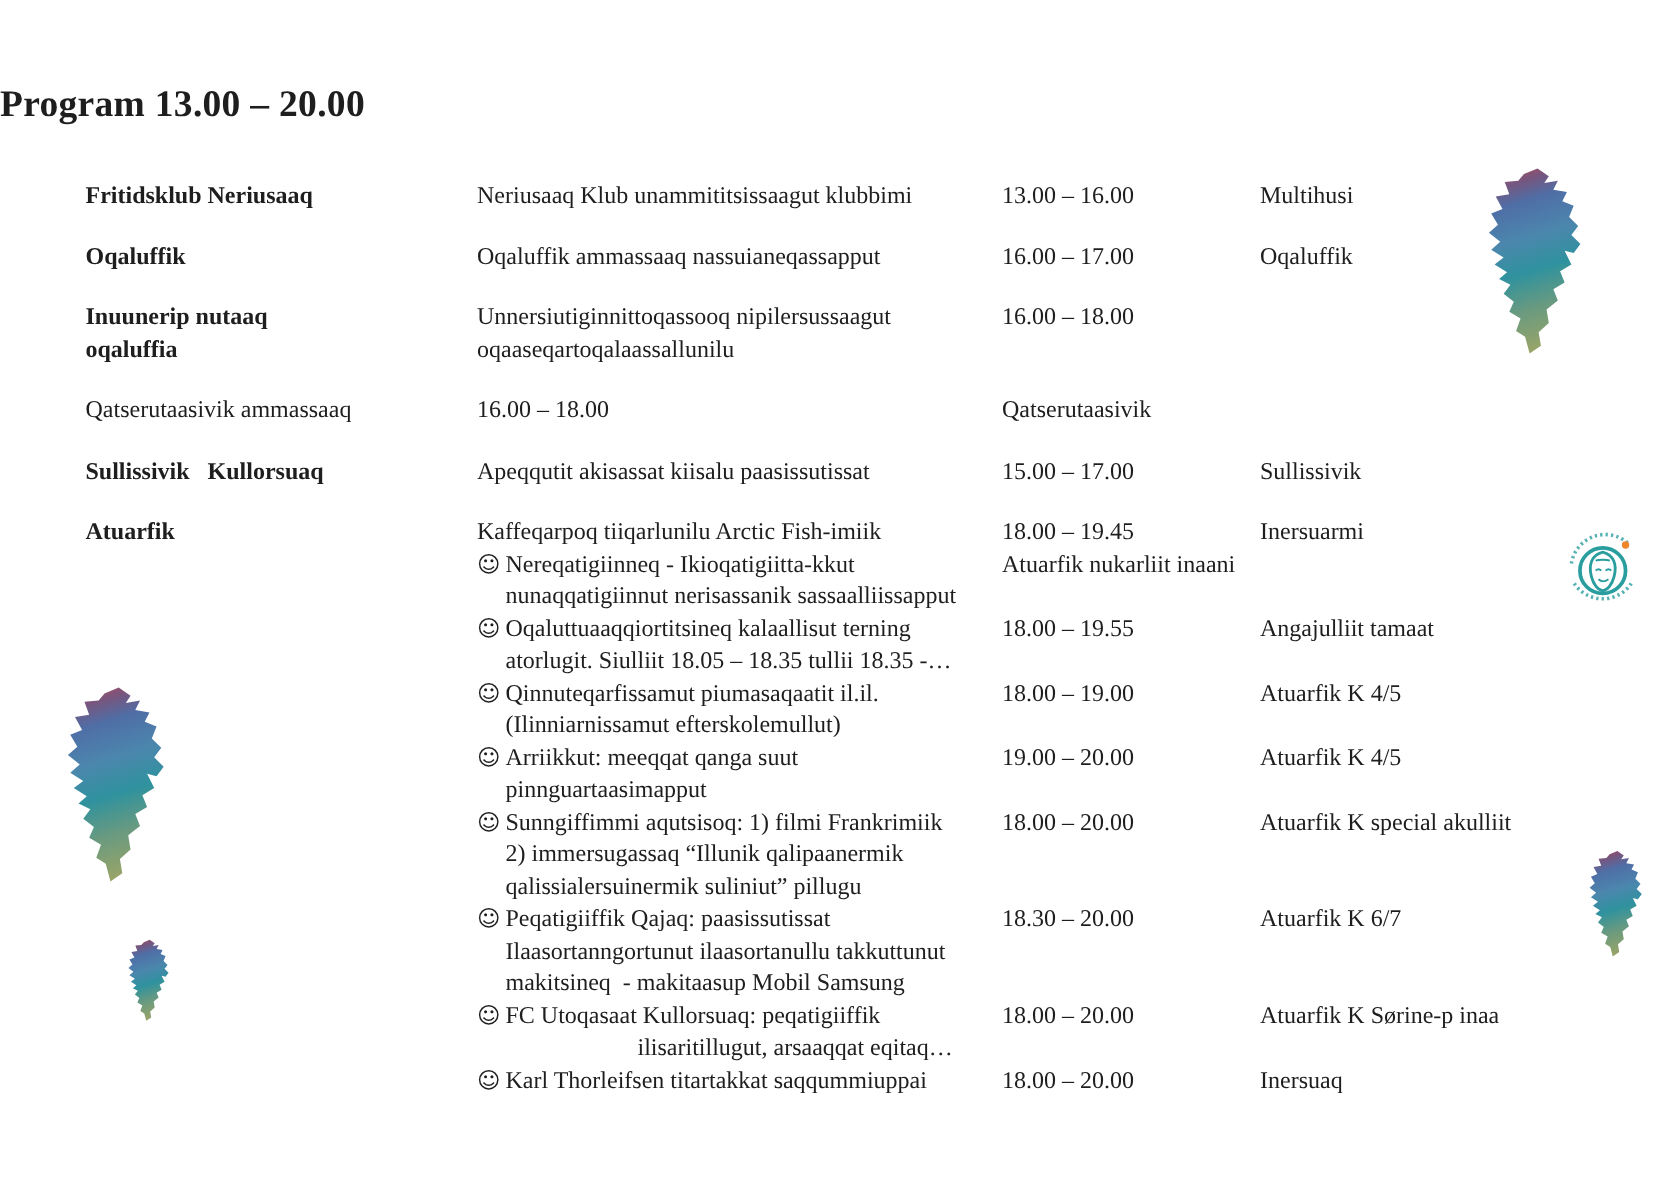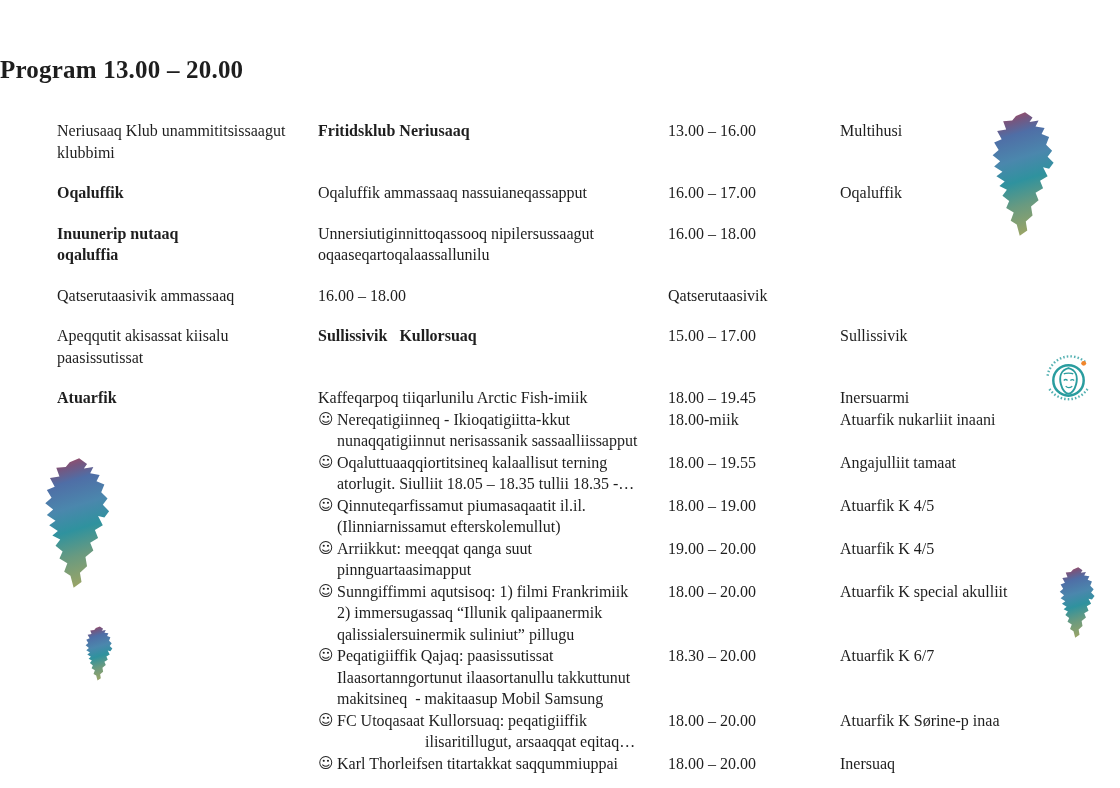--- a/index.html
+++ b/index.html
@@ -35,22 +35,22 @@
 </head>
 <body>
 
 <div class="page">
 
   <div class="title">Program 13.00 – 20.00</div>
 
   <div class="schedule">
 
     <div class="row spaced">
+      <div class="c name pre">Fritidsklub Neriusaaq</div>
       <div class="c pre">Neriusaaq Klub unammititsissaagut klubbimi</div>
-      <div class="c name pre">Fritidsklub Neriusaaq</div>
       <div class="c">13.00 – 16.00</div>
       <div class="c pre">Multihusi</div>
     </div>
 
     <div class="row spaced">
       <div class="c name pre">Oqaluffik</div>
       <div class="c pre">Oqaluffik ammassaaq nassuianeqassapput</div>
       <div class="c">16.00 – 17.00</div>
       <div class="c pre">Oqaluffik</div>
     </div>
@@ -63,41 +63,40 @@
       <div class="c">16.00 – 18.00</div>
     </div>
 
     <div class="row spaced">
       <div class="c pre">Qatserutaasivik ammassaaq</div>
       <div class="c">16.00 – 18.00</div>
       <div class="c pre">Qatserutaasivik</div>
     </div>
 
     <div class="row spaced">
+      <div class="c name pre">Sullissivik   Kullorsuaq</div>
       <div class="c pre">Apeqqutit akisassat kiisalu paasissutissat</div>
-      <div class="c name pre">Sullissivik   Kullorsuaq</div>
       <div class="c">15.00 – 17.00</div>
       <div class="c pre">Sullissivik</div>
     </div>
 
     <div class="row">
       <div class="c name pre">Atuarfik</div>
       <div class="c pre">Kaffeqarpoq tiiqarlunilu Arctic Fish-imiik</div>
       <div class="c">18.00 – 19.45</div>
       <div class="c pre">Inersuarmi</div>
     </div>
 
     <div class="row">
       <div class="c"></div>
       <div class="c with-bullet">
         <span class="bullet">☺</span>
         <span class="pre desc-text">Nereqatigiinneq - Ikioqatigiitta-kkut
 nunaqqatigiinnut nerisassanik sassaalliissapput</span>
       </div>
-      <div class="c">18.00-miik</div>
       <div class="c pre">Atuarfik nukarliit inaani</div>
     </div>
 
     <div class="row">
       <div class="c"></div>
       <div class="c with-bullet">
         <span class="bullet">☺</span>
         <span class="pre desc-text">Oqaluttuaaqqiortitsineq kalaallisut terning
 atorlugit. Siulliit 18.05 – 18.35 tullii 18.35 -…</span>
       </div>

